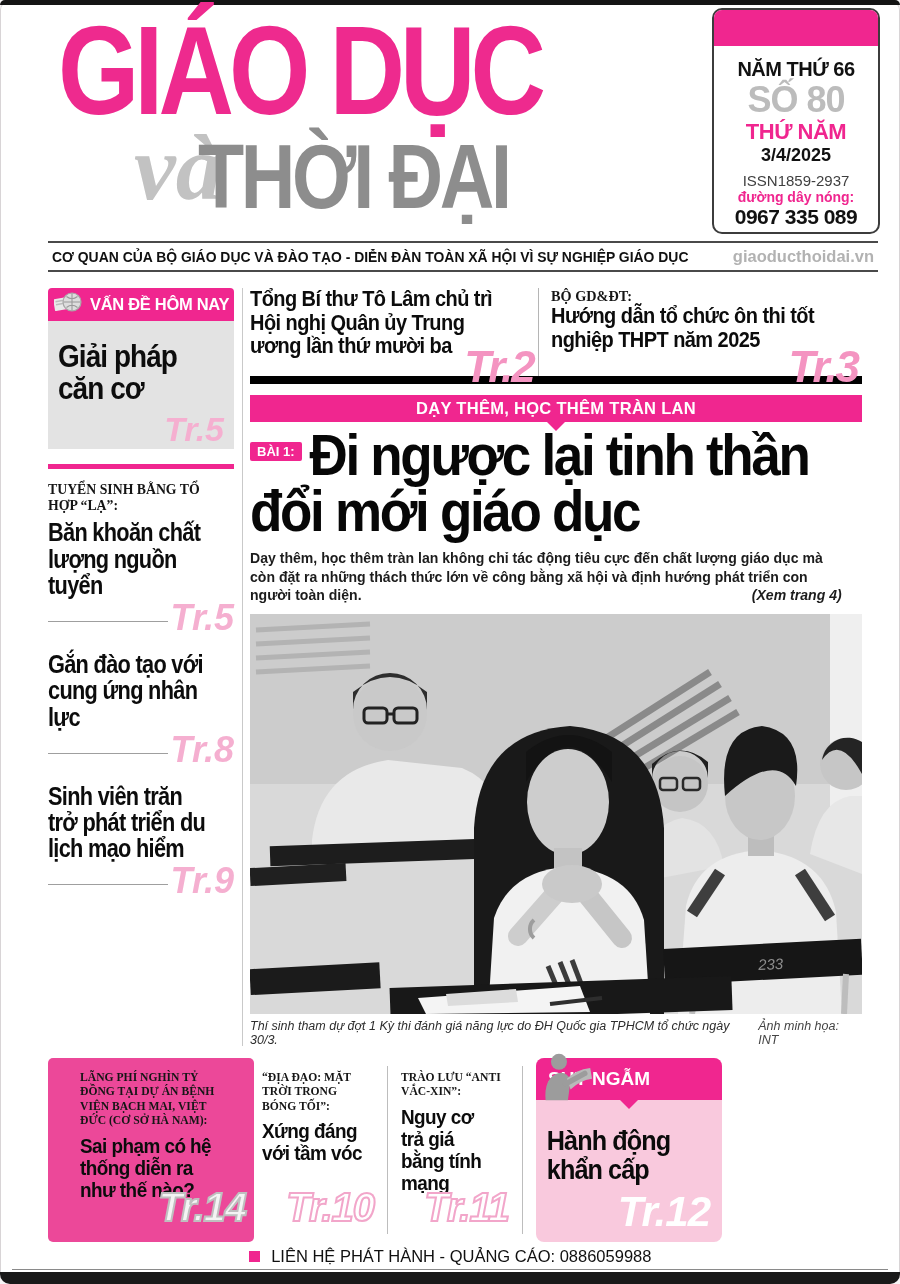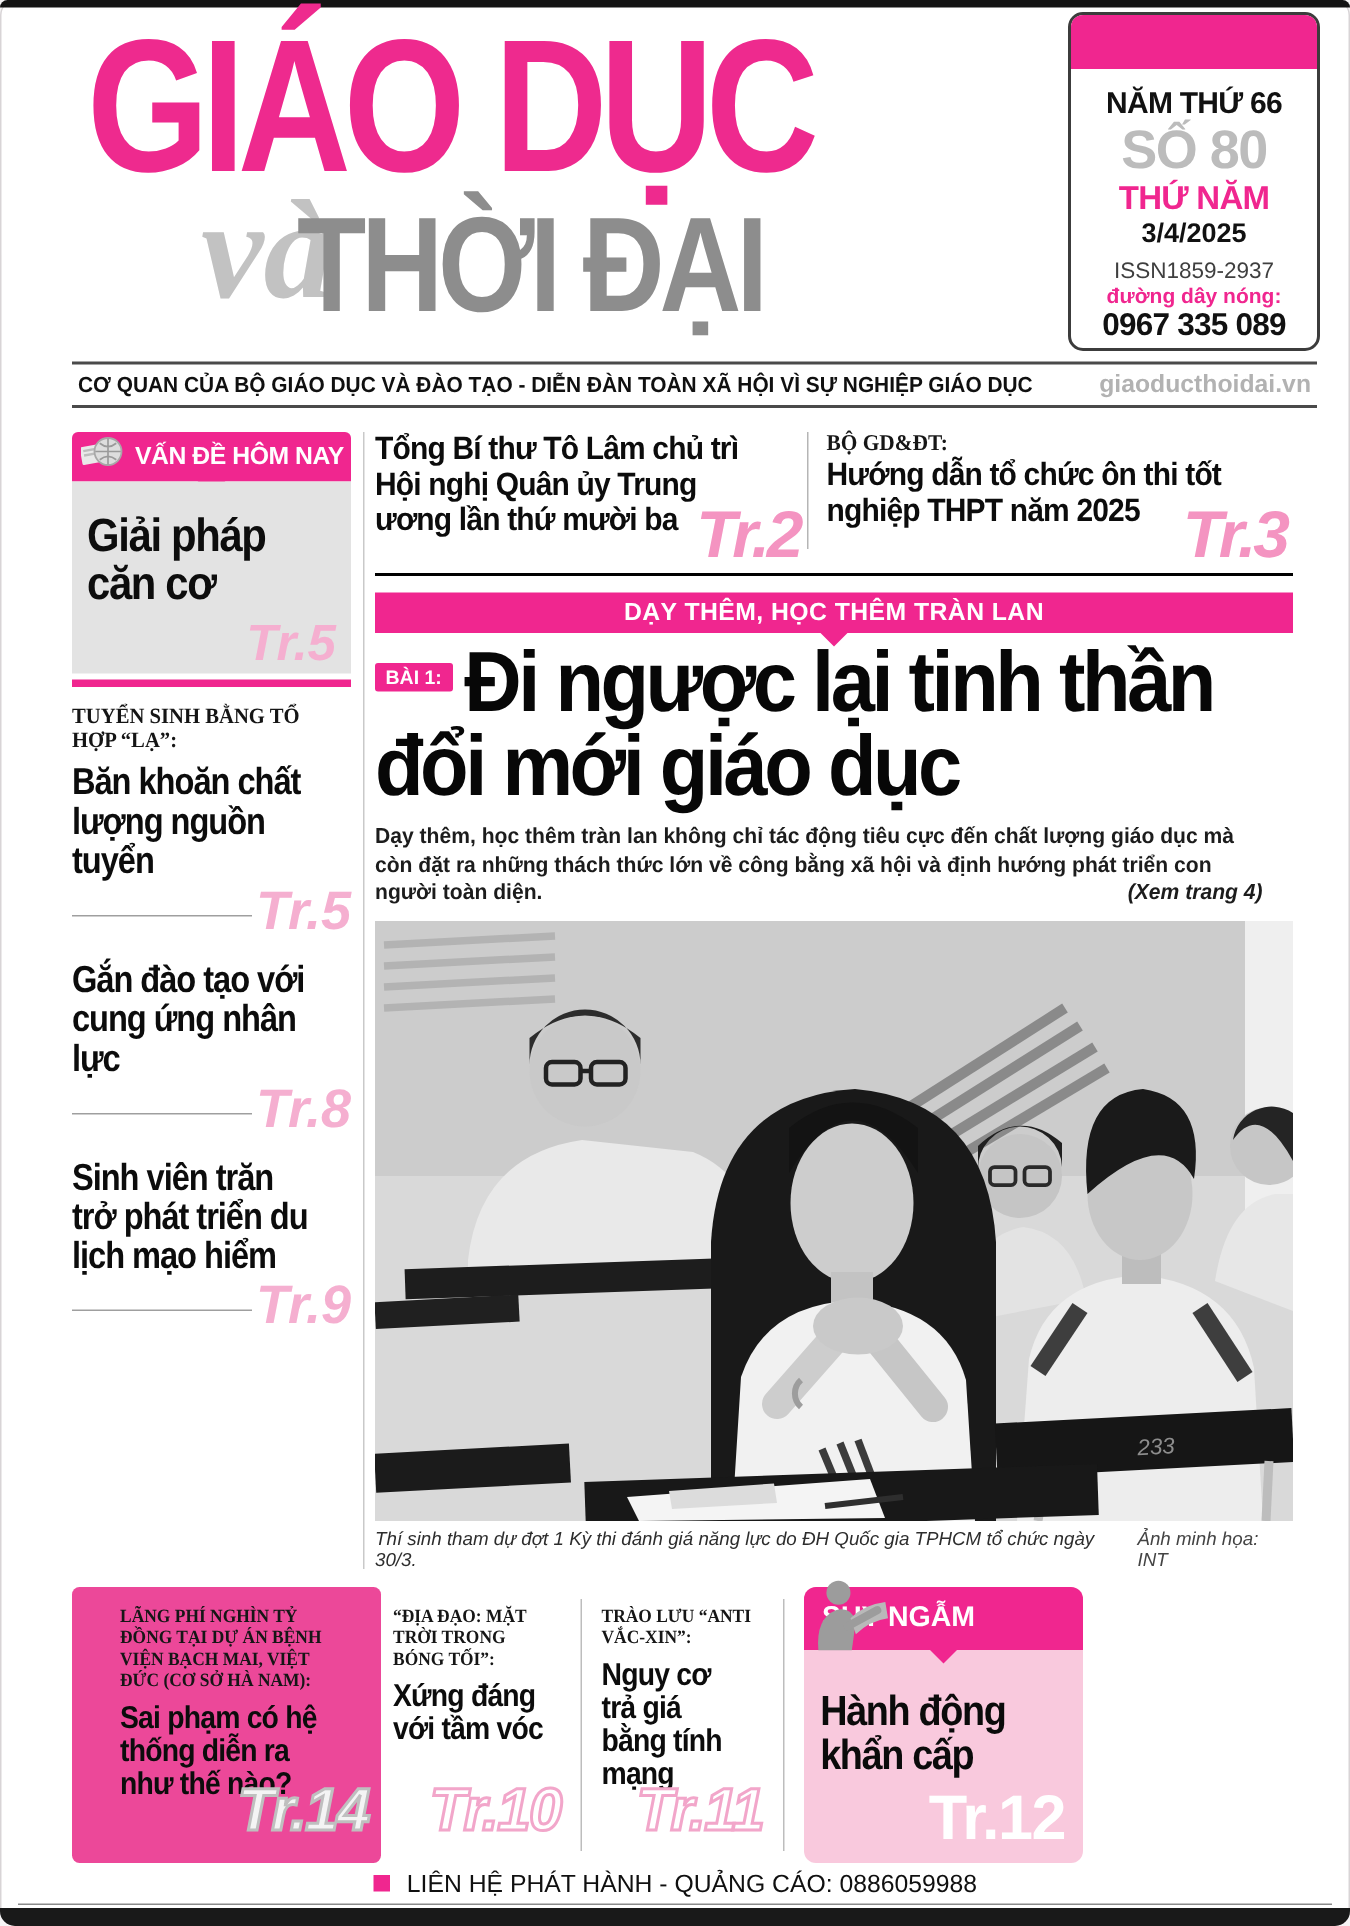--- a/index.html
+++ b/index.html
@@ -47,32 +47,32 @@
                     letter-spacing:-0.3px; white-space:nowrap; }
   .notch { position:absolute; left:50%; bottom:-9px; margin-left:-10px; width:0; height:0;
            border-left:10px solid transparent; border-right:10px solid transparent; border-top:10px solid var(--pink); }
   .feature-box { background:#e3e3e3; padding:20px 10px 8px; position:relative; height:128px; }
   .feature-title { font-size:31px; font-weight:bold; line-height:1.02; letter-spacing:-1px;
                    transform:scaleX(.9); transform-origin:left; color:#0d0d0d; }
   .page-num { font-style:italic; font-weight:bold; line-height:.8; }
   .feature-page { position:absolute; right:10px; bottom:6px; font-size:34px; }
 
   .side-item { position:relative; padding-top:12px; }
-  .side-item.first { border-top:5px solid var(--pink); margin-top:4px; }
+  .side-item.first { border-top:5px solid var(--pink); margin-top:15px; }
   .kicker { font-family:"Liberation Serif", serif; font-weight:bold; font-size:14.5px; line-height:1.12;
             color:#151515; transform:scaleX(.95); transform-origin:left; }
   .side-title { font-size:25px; font-weight:bold; line-height:1.05; letter-spacing:-0.8px;
                 transform:scaleX(.87); transform-origin:left; margin-top:6px; color:#0c0c0c; }
   .side-foot { display:flex; align-items:flex-end; margin-top:6px; }
   .side-rule { flex:1; height:1px; background:#9f9f9f; margin-bottom:11px; }
   .side-page { font-size:36px; margin-left:3px; }
 
   
   .main { position:absolute; left:250px; top:288px; width:612px; }
-  .top-stories { display:flex; border-bottom:2px solid #000000; padding-bottom:16px; min-height:96px; }
+  .top-stories { display:flex; border-bottom:8px solid #000000; padding-bottom:0; min-height:96px; }
   .ts { position:relative; }
   .ts1 { width:47%; padding-right:8px; }
   .ts2 { width:53%; padding-left:12px; border-left:1px solid #b5b5b5; }
   .ts-kicker { font-family:"Liberation Serif", serif; font-weight:bold; font-size:15px; color:#161616;
                transform:scaleX(.95); transform-origin:left; }
   .ts-title { position:relative; z-index:1; font-size:21.5px; font-weight:bold; line-height:1.1;
               letter-spacing:-0.6px; transform:scaleX(.93); transform-origin:left; color:#0c0c0c; }
   .ts-page { position:absolute; right:4px; bottom:-8px; font-size:44px; z-index:0; letter-spacing:-2px; }
 
   .lead-banner { position:relative; margin-top:11px; background:var(--pink); color:#fff; text-align:center;
@@ -110,21 +110,21 @@
             letter-spacing:-1px; color:#fff; -webkit-text-stroke:2px #f2a6ca; }
   .bbox1 .b-page { -webkit-text-stroke:2px #bfbfbf; color:#f4f4f4; }
 
   .reflect { width:186px; margin-left:8px; background:#f9c9dd; border-radius:8px; position:relative; }
   .reflect-banner { position:relative; background:var(--pink); height:42px; border-radius:8px 8px 0 0; color:#fff;
                     font-weight:bold; font-size:19px; display:flex; align-items:center; 
                     padding:0 12px; }
   .reflect-icon { position:absolute; left:4px; top:-6px; }
   .reflect-title { margin-top:26px; padding:0 12px; font-size:28px; font-weight:bold; line-height:1.05;
                    letter-spacing:-1px; transform:scaleX(.9); transform-origin:left; color:#0b0b0b; }
-  .reflect-page { position:absolute; right:12px; bottom:6px; font-size:42px; 
+  .reflect-page { position:absolute; right:12px; bottom:6px; font-size:42px; font-style:italic;
                   font-weight:bold; color:#fff; letter-spacing:-1px; }
 
   
   .footer { position:absolute; left:0; right:0; top:1247px; text-align:center; font-weight:normal;
             font-size:16.5px; color:#101010; }
   .footer .sq { display:inline-block; width:11px; height:11px; background:var(--pink); margin-right:7px; }
   .footer-rule { position:absolute; left:12px; right:12px; top:1269px; height:1px; background:#8a8a8a; }
 </style>
 </head>
 <body>

